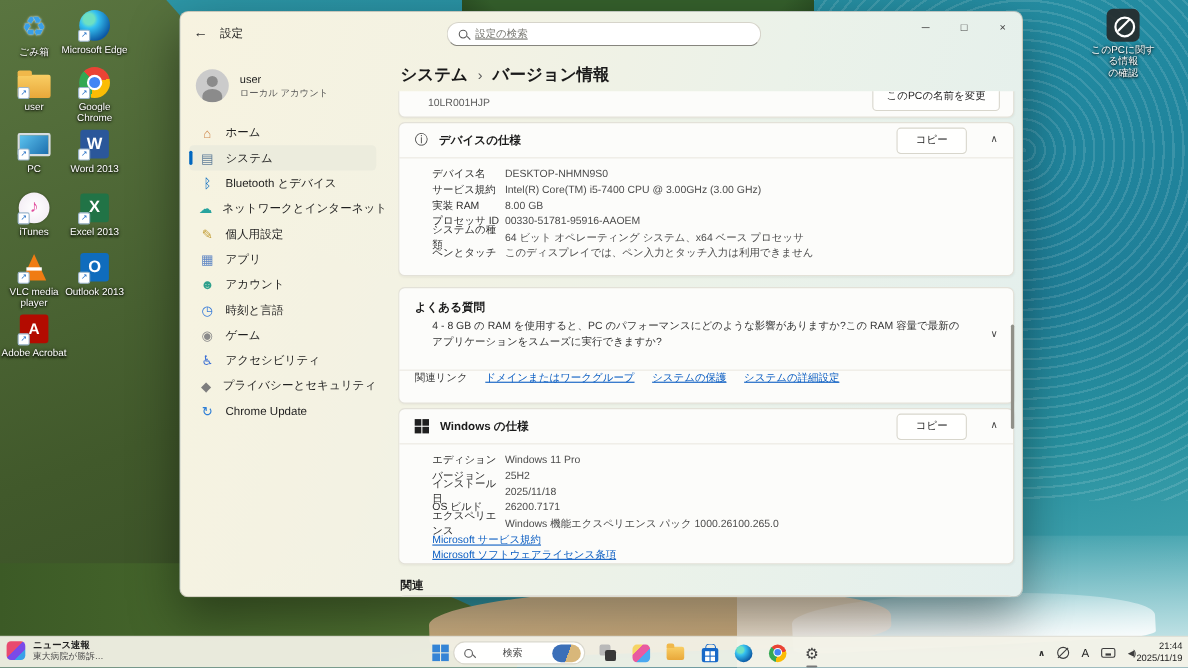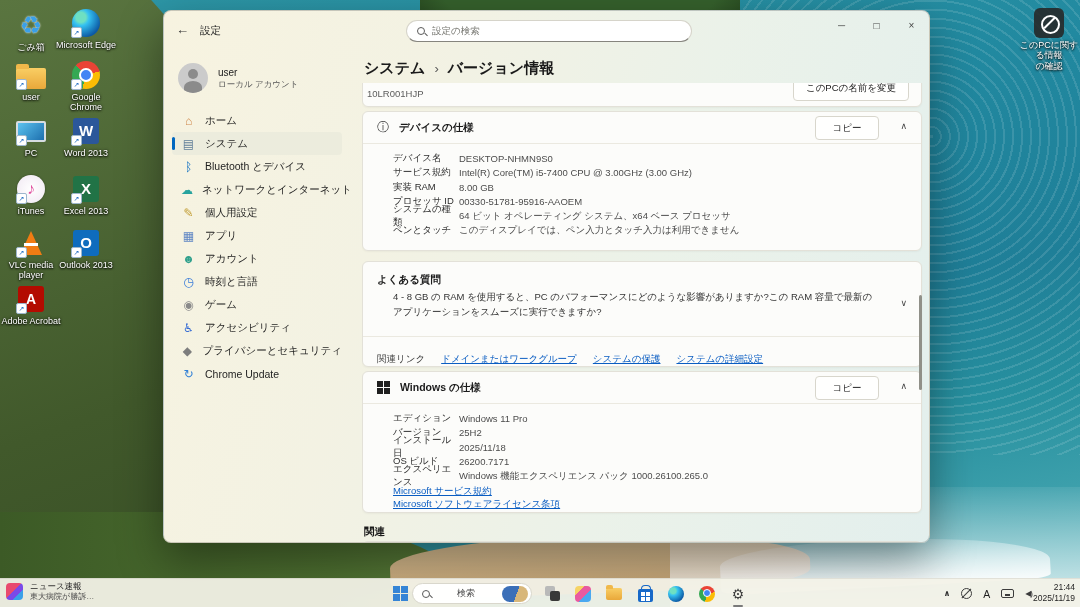--- a/index.html
+++ b/index.html
@@ -55,21 +55,21 @@
   .window{position:absolute;left:163px;top:10px;width:767px;height:533px;border-radius:8px;overflow:hidden;
     background:linear-gradient(105deg,#f7f3e0 0%,#f3f2e3 30%,#ebf2e9 62%,#e3efed 100%);
     border:1px solid rgba(0,0,0,.18);box-shadow:0 18px 45px rgba(0,0,0,.4);}
   .titlebar{position:absolute;left:0;top:0;right:0;height:40px;}
   .back-btn{position:absolute;left:12px;top:11px;font-size:13px;color:#333;cursor:pointer;}
   .win-title{position:absolute;left:36px;top:13px;font-size:10.5px;color:#1b1b1b;}
   .tb-search{position:absolute;left:242px;top:9px;width:286px;height:22px;background:#fff;border:1px solid #d6d4ca;
     border-bottom:1px solid #86857e;border-radius:12px;display:flex;align-items:center;padding:0 10px;gap:7px;}
   .mag{width:8px;height:8px;border:1.3px solid #5a5a5a;border-radius:50%;position:relative;flex:none;}
   .mag::after{content:"";position:absolute;width:4px;height:1.3px;background:#5a5a5a;transform:rotate(45deg);right:-3.5px;bottom:-1px;}
-  .tb-search .ph{font-size:9.5px;color:#767670;}
+  .tb-search .ph{font-size:9.5px;color:#767670;text-decoration:underline;}
   .captions{position:absolute;right:0;top:0;display:flex;}
   .cap{width:35px;height:30px;text-align:center;line-height:30px;font-size:10px;color:#444;cursor:pointer;}
 
   
   .sidebar{position:absolute;left:0;top:40px;width:186px;bottom:0;}
   .userblock{position:absolute;left:14px;top:12px;display:flex;gap:10px;align-items:center;cursor:pointer;}
   .avatar{width:30px;height:30px;border-radius:50%;background:#cbcbcb;position:relative;overflow:hidden;}
   .avatar::before{content:"";position:absolute;left:50%;top:6px;width:10px;height:10px;margin-left:-5px;border-radius:50%;background:#8b8b8b;}
   .avatar::after{content:"";position:absolute;left:50%;top:18px;width:18px;height:12px;margin-left:-9px;border-radius:50% 50% 0 0;background:#8b8b8b;}
   .uname{font-size:10px;color:#1b1b1b;line-height:1.3;}
@@ -95,36 +95,36 @@
     font-size:9.5px;color:#1b1b1b;text-align:center;line-height:22px;cursor:pointer;}
   .chev{position:absolute;right:14px;top:9px;font-size:9px;color:#444;cursor:pointer;}
   .info-glyph{font-size:12px;color:#3a3a3a;}
   .winlogo{width:13px;height:13px;display:grid;grid-template-columns:6px 6px;grid-template-rows:6px 6px;gap:1px;}
   .winlogo i{background:#1f1f1f;}
   .spec-rows{padding:7px 0 0 30px;}
   .spec-row{display:flex;height:14.5px;align-items:center;}
   .spec-label{width:66px;flex:none;font-size:9.5px;color:#2e2e2e;}
   .spec-value{font-size:9.5px;color:#4c4c4c;white-space:nowrap;}
   .blue-link{font-size:9.5px;color:#0a5dc2;text-decoration:underline;cursor:pointer;white-space:nowrap;}
-  .model-txt{position:absolute;left:4px;bottom:7px;font-size:9.5px;color:#5c5c5c;}
+  .model-txt{position:absolute;left:26px;bottom:7px;font-size:9.5px;color:#5c5c5c;}
   .rename-btn{position:absolute;right:12px;bottom:5px;height:26px;background:#fffffe;border:1px solid #d8d6cc;border-radius:4px;
     font-size:9.5px;color:#1b1b1b;padding:0 12px;line-height:24px;cursor:pointer;}
   .faq-q{position:absolute;left:30px;top:28px;width:486px;font-size:9.5px;color:#333;line-height:1.55;}
   .faq-chev{position:absolute;right:14px;top:36px;font-size:9px;color:#444;cursor:pointer;}
-  .links-row{position:absolute;left:0;right:0;bottom:0;height:30px;border-top:1px solid #ebe9e0;display:flex;align-items:flex-end;gap:16px;padding:0 14px;}
+  .links-row{position:absolute;left:0;right:0;bottom:0;height:30px;border-top:1px solid #ebe9e0;display:flex;align-items:flex-start;gap:16px;padding:0 14px;}
   .links-row .rl-label{font-size:9.5px;color:#3c3c3c;}
   .win-links{position:absolute;left:30px;}
   .sect-head{position:absolute;left:2px;font-size:10.5px;font-weight:600;color:#1b1b1b;}
   .scroll-thumb{position:absolute;right:2px;top:212px;width:3px;height:95px;border-radius:2px;background:#909088;cursor:pointer;}
 
   
   .taskbar{position:absolute;left:0;bottom:0;width:1080px;height:29px;background:rgba(243,242,232,.94);border-top:1px solid rgba(0,0,0,.07);}
   .widgets{position:absolute;left:6px;top:2px;display:flex;gap:7px;align-items:center;cursor:pointer;}
   .widg-ic{width:17px;height:17px;border-radius:4px;background:linear-gradient(135deg,#e84a6f 0 45%,#7a4ae8 45% 70%,#3aa0e8 70%);}
-  .widg-t1{font-size:8.5px;font-weight:400;color:#202020;line-height:1.3;}
+  .widg-t1{font-size:8.5px;font-weight:700;color:#202020;line-height:1.3;}
   .widg-t2{font-size:8px;color:#4a4a4a;line-height:1.3;}
   .tb-center{position:absolute;left:381px;top:0;height:29px;display:flex;align-items:center;gap:9px;}
   .tb-btn{width:22px;height:22px;border-radius:4px;display:flex;align-items:center;justify-content:center;cursor:pointer;position:relative;}
   .start-logo{width:7px;height:7px;background:#3584d6;box-shadow:8px 0 0 #3584d6,0 8px 0 #3584d6,8px 8px 0 #3584d6;margin:-8px -8px 0 0;}
   .tb-pill{width:120px;height:21px;border-radius:11px;background:rgba(255,255,255,.96);border:1px solid #d9d7cc;
     display:flex;align-items:center;gap:6px;padding:0 3px 0 9px;cursor:text;}
   .tb-pill .ph{font-size:9px;color:#4a4a4a;flex:1;text-align:center;}
   .pill-img{width:26px;height:16px;border-radius:8px;background:linear-gradient(110deg,#3b6fb8 0 55%,#d8b77a 55%);flex:none;}
   .tv{width:15px;height:15px;position:relative;}
   .tv::before{content:"";position:absolute;left:0;top:0;width:10px;height:10px;border-radius:2px;background:#b9b9b9;}
@@ -228,21 +228,21 @@
       </div>
     <div class="lbl">Excel 2013</div>
   </div>
   <div class="dico" style="left:55px;top:228px">
     <div class="ic sc">
         <span class="sq g-outlook">O</span>
       </div>
     <div class="lbl">Outlook 2013</div>
   </div>
 
-  <div class="dico" style="left:1018px;top:8px;width:62px">
+  <div class="dico" style="left:990px;top:8px;width:62px">
     <div class="g-remote"></div>
     <div class="lbl"><span>このPCに関する情報</span><br>
     <span>の確認</span></div>
   </div>
 
   <div class="window">
     <div class="titlebar">
       <span class="back-btn">←</span>
       <span class="win-title">設定</span>
       <div class="tb-search">

